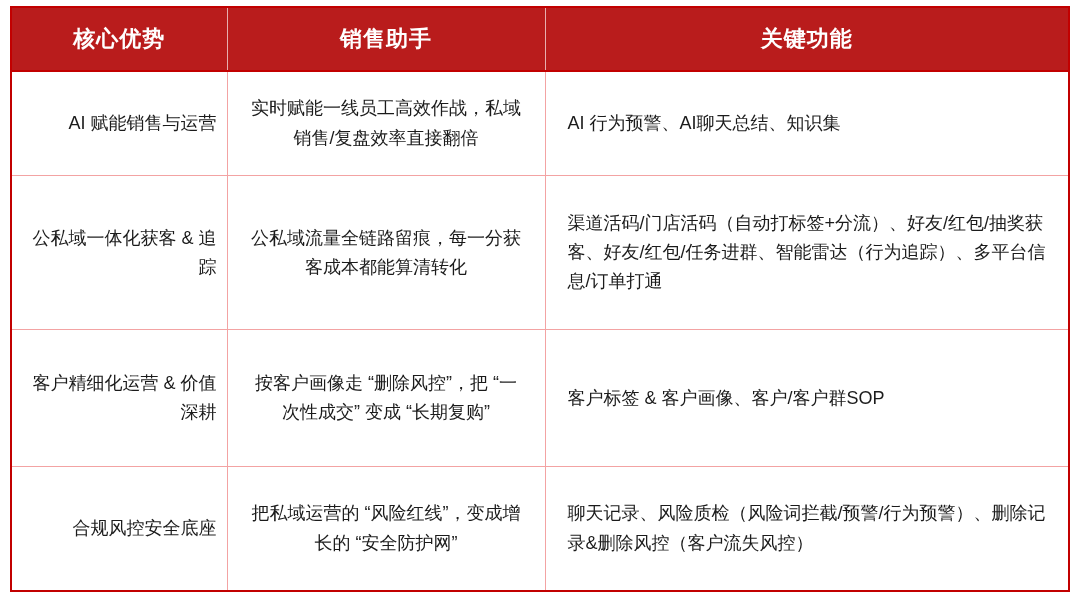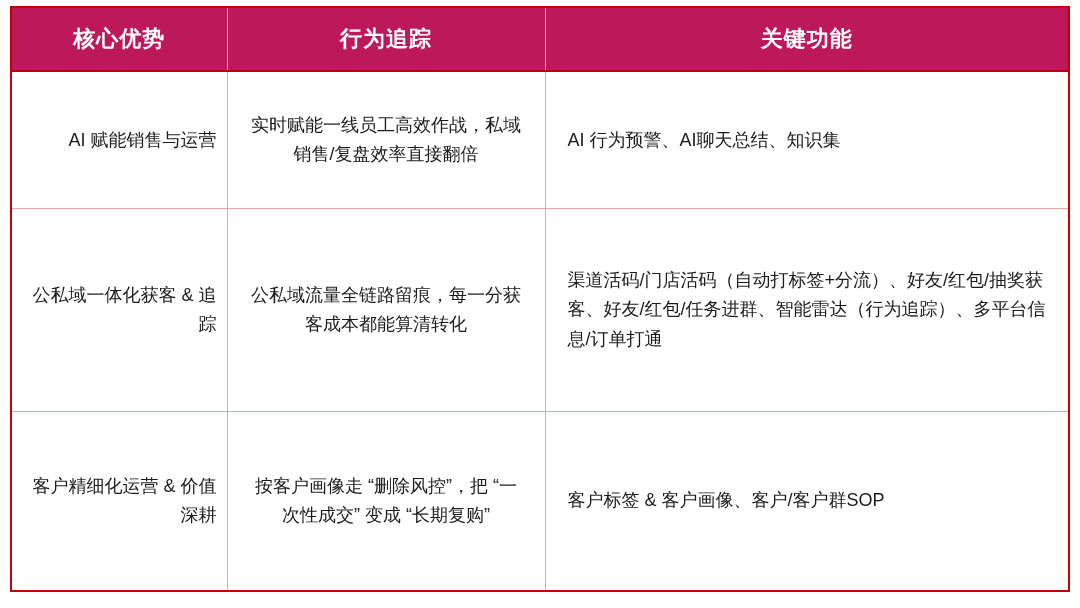--- a/index.html
+++ b/index.html
@@ -28,21 +28,21 @@
     width: 100%;
     height: 100%;
     border-collapse: collapse;
     table-layout: fixed;
     border: 2px solid #c20000;
     box-sizing: border-box;
   }
 
   
   thead tr {
-    background: #be185d;
+    background: #b91c1c;
   }
   thead th {
     color: #ffffff;
     font-size: 22px;
     font-weight: bold;
     letter-spacing: 1px;
     text-align: center;
     vertical-align: middle;
     height: 64px;
     padding: 0 8px;
@@ -105,35 +105,40 @@
 <div class="table-wrap">
   <table class="benefits-table">
     <colgroup>
       <col class="c1">
       <col class="c2">
       <col class="c3">
     </colgroup>
     <thead>
       <tr>
         <th>核心优势</th>
-        <th>行为追踪</th>
+        <th>销售助手</th>
         <th>关键功能</th>
       </tr>
     </thead>
     <tbody>
       <tr class="r1">
         <td class="col-advantage">AI 赋能销售与运营</td>
         <td class="col-detail">实时赋能一线员工高效作战，私域销售/复盘效率直接翻倍</td>
         <td class="col-feature">AI 行为预警、AI聊天总结、知识集</td>
       </tr>
       <tr class="r2">
         <td class="col-advantage">公私域一体化获客 &amp; 追踪</td>
         <td class="col-detail">公私域流量全链路留痕，每一分获客成本都能算清转化</td>
         <td class="col-feature">渠道活码/门店活码（自动打标签+分流）、好友/红包/抽奖获客、好友/红包/任务进群、智能雷达（行为追踪）、多平台信息/订单打通</td>
       </tr>
       <tr class="r3">
         <td class="col-advantage">客户精细化运营 &amp; 价值深耕</td>
         <td class="col-detail">按客户画像走 “删除风控”，把 “一次性成交” 变成 “长期复购”</td>
         <td class="col-feature">客户标签 &amp; 客户画像、客户/客户群SOP</td>
       </tr>
+      <tr class="r4">
+        <td class="col-advantage">合规风控安全底座</td>
+        <td class="col-detail">把私域运营的 “风险红线”，变成增长的 “安全防护网”</td>
+        <td class="col-feature">聊天记录、风险质检（风险词拦截/预警/行为预警）、删除记录&amp;删除风控（客户流失风控）</td>
+      </tr>
     </tbody>
   </table>
 </div>
 
 </body></html>

